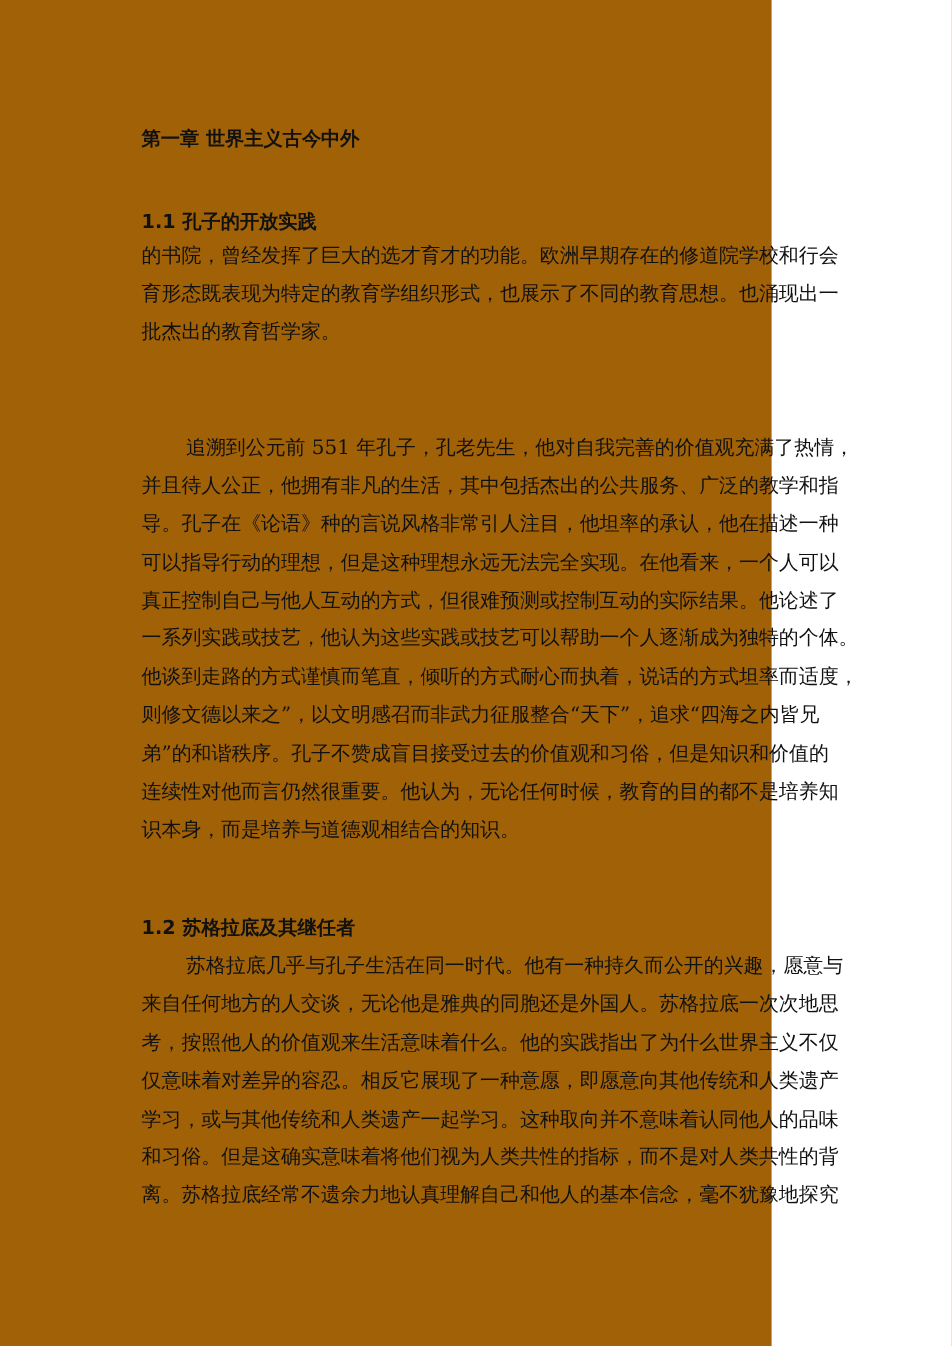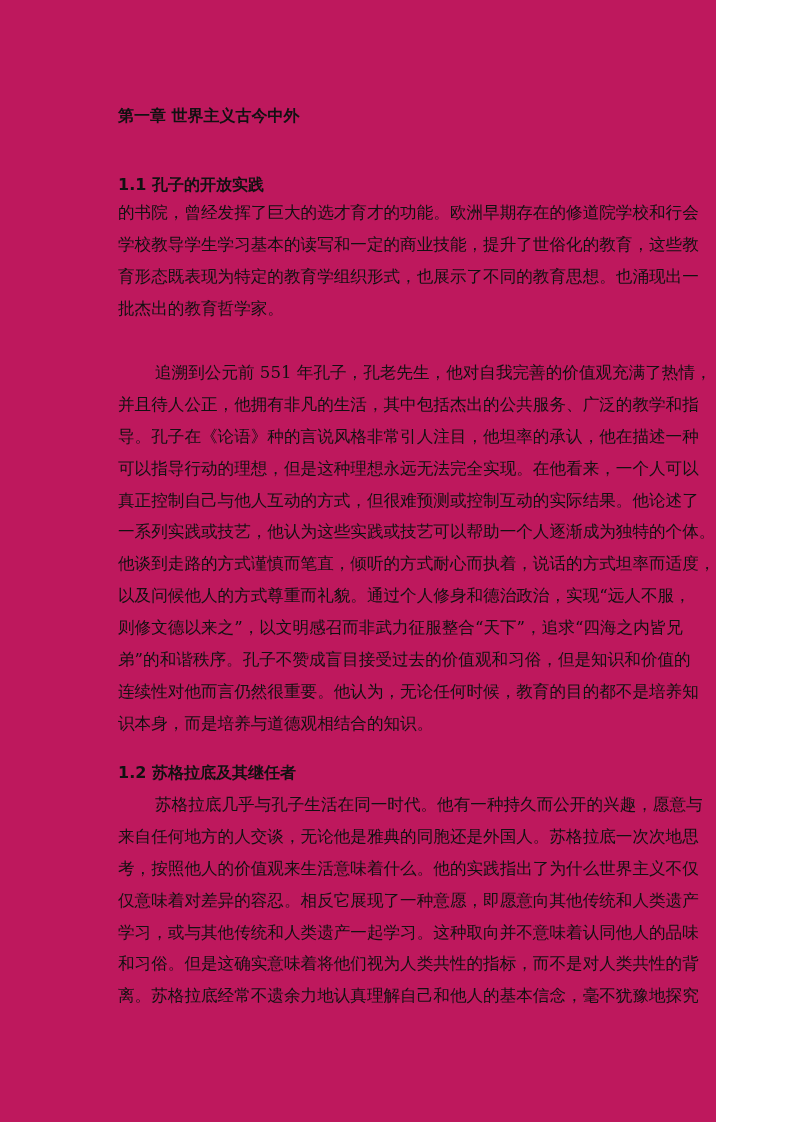--- a/index.html
+++ b/index.html
@@ -1,18 +1,18 @@
 <!DOCTYPE html>
 <html><head>
 <meta charset="utf-8">
 <style>
   html, body { margin: 0; padding: 0; background: #ffffff; }
   body { width: 793px; height: 1122px; position: relative; overflow: hidden;
          font-family: "DejaVu Serif", "Liberation Serif", serif; color: #111111; }
-  .page { position: absolute; left: 0; top: 0; width: 716px; height: 1122px; background: #be185d; }
+  .page { position: absolute; left: 0; top: 0; width: 643px; height: 1122px; background: #a16207; }
   .block { position: absolute; left: 118px; width: 560px; }
   .chapter-title { top: 104px; font-family: "DejaVu Sans", "Liberation Sans", sans-serif;
                    font-weight: bold; font-size: 16px; line-height: 24px; white-space: nowrap; }
   .section-title { font-family: "DejaVu Sans", "Liberation Sans", sans-serif;
                    font-weight: bold; font-size: 16px; line-height: 24px; white-space: nowrap; }
   .para { font-size: 16.6px; line-height: 31.9px; }
   .line { display: block; white-space: nowrap; height: 31.9px; text-align: justify;
           text-align-last: justify; }
   .line.last { text-align-last: left; }
   .line.indent { padding-left: 37px; }
@@ -26,34 +26,32 @@
 <body>
 
 <div class="page">
 
   <div class="block chapter-title">第一章 世界主义古今中外</div>
 
   <div class="block section-title" id="s1-title">1.1 孔子的开放实践</div>
 
   <div class="block para" id="s1-p1">
     <span class="line">的书院，曾经发挥了巨大的选才育才的功能。欧洲早期存在的修道院学校和行会</span>
-    <span class="line">学校教导学生学习基本的读写和一定的商业技能，提升了世俗化的教育，这些教</span>
     <span class="line">育形态既表现为特定的教育学组织形式，也展示了不同的教育思想。也涌现出一</span>
     <span class="line last">批杰出的教育哲学家。</span>
   </div>
 
   <div class="block para" id="s1-p2">
     <span class="line indent">追溯到公元前 551 年孔子，孔老先生，他对自我完善的价值观充满了热情，</span>
     <span class="line">并且待人公正，他拥有非凡的生活，其中包括杰出的公共服务、广泛的教学和指</span>
     <span class="line">导。孔子在《论语》种的言说风格非常引人注目，他坦率的承认，他在描述一种</span>
     <span class="line">可以指导行动的理想，但是这种理想永远无法完全实现。在他看来，一个人可以</span>
     <span class="line">真正控制自己与他人互动的方式，但很难预测或控制互动的实际结果。他论述了</span>
     <span class="line">一系列实践或技艺，他认为这些实践或技艺可以帮助一个人逐渐成为独特的个体。</span>
     <span class="line">他谈到走路的方式谨慎而笔直，倾听的方式耐心而执着，说话的方式坦率而适度，</span>
-    <span class="line">以及问候他人的方式尊重而礼貌。通过个人修身和德治政治，实现“远人不服，</span>
     <span class="line">则修文德以来之”，以文明感召而非武力征服整合“天下”，追求“四海之内皆兄</span>
     <span class="line">弟”的和谐秩序。孔子不赞成盲目接受过去的价值观和习俗，但是知识和价值的</span>
     <span class="line">连续性对他而言仍然很重要。他认为，无论任何时候，教育的目的都不是培养知</span>
     <span class="line last">识本身，而是培养与道德观相结合的知识。</span>
   </div>
 
   <div class="block section-title" id="s2-title">1.2 苏格拉底及其继任者</div>
 
   <div class="block para" id="s2-p1">
     <span class="line indent">苏格拉底几乎与孔子生活在同一时代。他有一种持久而公开的兴趣，愿意与</span>

